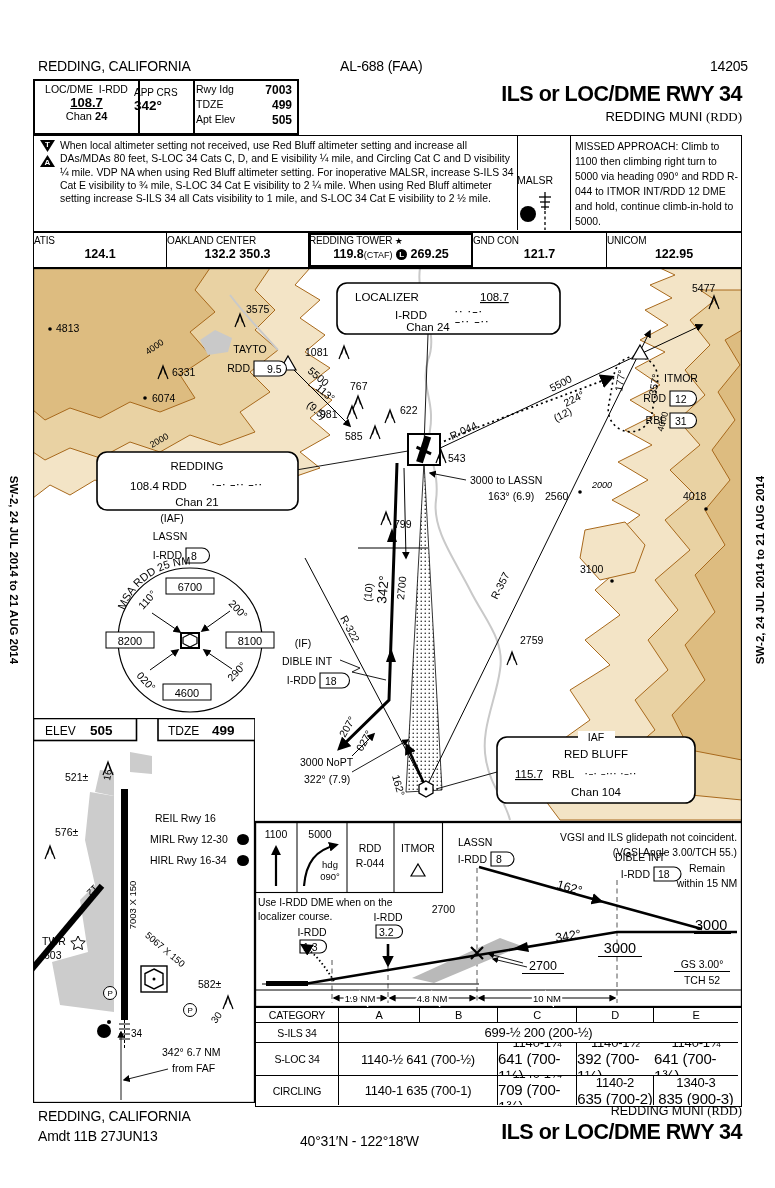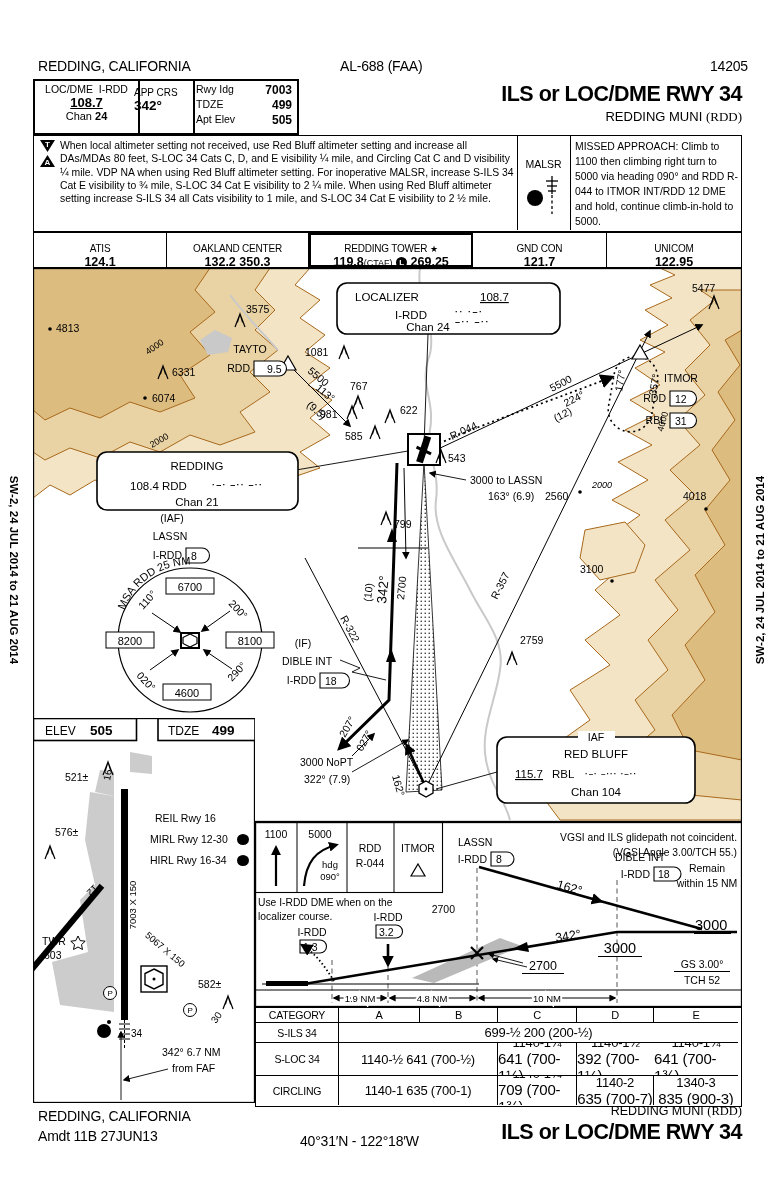--- a/index.html
+++ b/index.html
@@ -9,21 +9,21 @@
   body{margin:0;background:#888}
   .page{position:relative;width:775px;height:1188px;background:#fff;
         font-family:"Liberation Sans",sans-serif;color:#000;overflow:hidden}
   .abs{position:absolute}
   .b2{border:2px solid #000}
   .b1{border:1.5px solid #000}
   svg text{font-family:"Liberation Sans",sans-serif;fill:#000}
   .hdr{font-size:14px;letter-spacing:-0.2px}
   .bold{font-weight:bold}
   .ser{font-family:"Liberation Serif",serif}
-  .cell-label{font-size:10px;text-align:center;padding-top:10px;letter-spacing:-0.2px}
+  .cell-label{font-size:10px;text-align:left;padding-top:2px;letter-spacing:-0.2px}
   .cell-val{font-size:12.5px;font-weight:bold;text-align:center;margin-top:1px}
   .lcircle{display:inline-block;width:11px;height:11px;border-radius:50%;background:#000;color:#fff;
            font-size:8px;font-weight:bold;text-align:center;line-height:11px;vertical-align:1px}
   .vtext{position:absolute;font-size:11.5px;font-weight:bold;white-space:nowrap;width:240px;text-align:center}
   .tri{position:absolute;width:15px;height:12px;background:#000;color:#fff;font-size:8px;font-weight:bold;
        display:flex;align-items:flex-start;justify-content:center}
   .tri.down{clip-path:polygon(0 0,100% 0,50% 100%)}
   .tri.up{clip-path:polygon(50% 0,100% 100%,0 100%);align-items:flex-end}
   
   .mins{position:absolute;left:255px;top:1007px;width:487px;height:100px;border:1.5px solid #000;
@@ -83,21 +83,21 @@
 
   <div class="abs b1" style="left:33px;top:135px;width:709px;height:97px;box-sizing:border-box">
     <div class="tri down" style="left:6px;top:4px">
         <span>T</span>
       </div>
     <div class="tri up" style="left:6px;top:19px">
         <span>A</span>
       </div>
     <div class="abs" style="left:26px;top:3px;width:455px;font-size:10.4px;line-height:13.3px">When local altimeter setting not received, use Red Bluff altimeter setting and increase all DAs/MDAs 80 feet, S-LOC 34 Cats C, D, and E visibility ¼ mile, and Circling Cat C and D visibility ¼ mile. VDP NA when using Red Bluff altimeter setting. For inoperative MALSR, increase S-ILS 34 Cat E visibility to ¾ mile, S-LOC 34 Cat E visibility to 2 ¼ mile.  When using Red Bluff altimeter setting increase S-ILS 34 all Cats visibility to 1 mile, and S-LOC 34 Cat E visibility to 2 ½ mile.</div>
     <div class="abs" style="left:483px;top:0;width:0;height:94px;border-left:1px solid #000"></div>
-    <div class="abs" style="left:483px;top:0;width:53px;height:94px;text-align:center">
+    <div class="abs" style="left:483px;top:16px;width:53px;height:94px;">
       <div style="font-size:10.5px;margin-top:22px">MALSR</div>
       <svg width="40" height="44" style="margin-top:2px">
         <circle cx="11" cy="26" r="8" fill="#000"></circle>
         <text x="11" y="29" text-anchor="middle" font-size="7" fill="#fff" font-weight="bold">A5</text>
         <line x1="28" y1="4" x2="28" y2="22" stroke="#000" stroke-width="1.3"></line>
         <line x1="22" y1="9" x2="34" y2="9" stroke="#000" stroke-width="1.3"></line>
         <line x1="23" y1="14" x2="33" y2="14" stroke="#000" stroke-width="1.3"></line>
         <line x1="24" y1="19" x2="32" y2="19" stroke="#000" stroke-width="1.3"></line>
         <line x1="28" y1="23" x2="28" y2="42" stroke="#000" stroke-width="1.3" stroke-dasharray="3 2.5"></line>
       </svg>
@@ -596,21 +596,21 @@
     <div class="mc rowname" style="border-bottom:none">CIRCLING</div>
     <div class="mc" style="grid-column:2/4;border-bottom:none">
         <span class="big">1140-1  635 (700-1)</span>
       </div>
     <div class="mc" style="border-bottom:none">
         <span class="big">1140-1¾</span>
         <span class="sub">709 (700-1¾)</span>
       </div>
     <div class="mc" style="border-bottom:none">
         <span class="big">1140-2</span>
-        <span class="sub">635 (700-7)</span>
+        <span class="sub">635 (700-2)</span>
       </div>
     <div class="mc" style="border:none">
         <span class="big">1340-3</span>
         <span class="sub">835 (900-3)</span>
       </div>
   </div>
 
   <div class="abs hdr" style="left:38px;top:1108px">REDDING, CALIFORNIA</div>
   <div class="abs hdr" style="left:38px;top:1128px">Amdt 11B  27JUN13</div>
   <div class="abs hdr" style="left:300px;top:1133px">40°31′N - 122°18′W</div>

